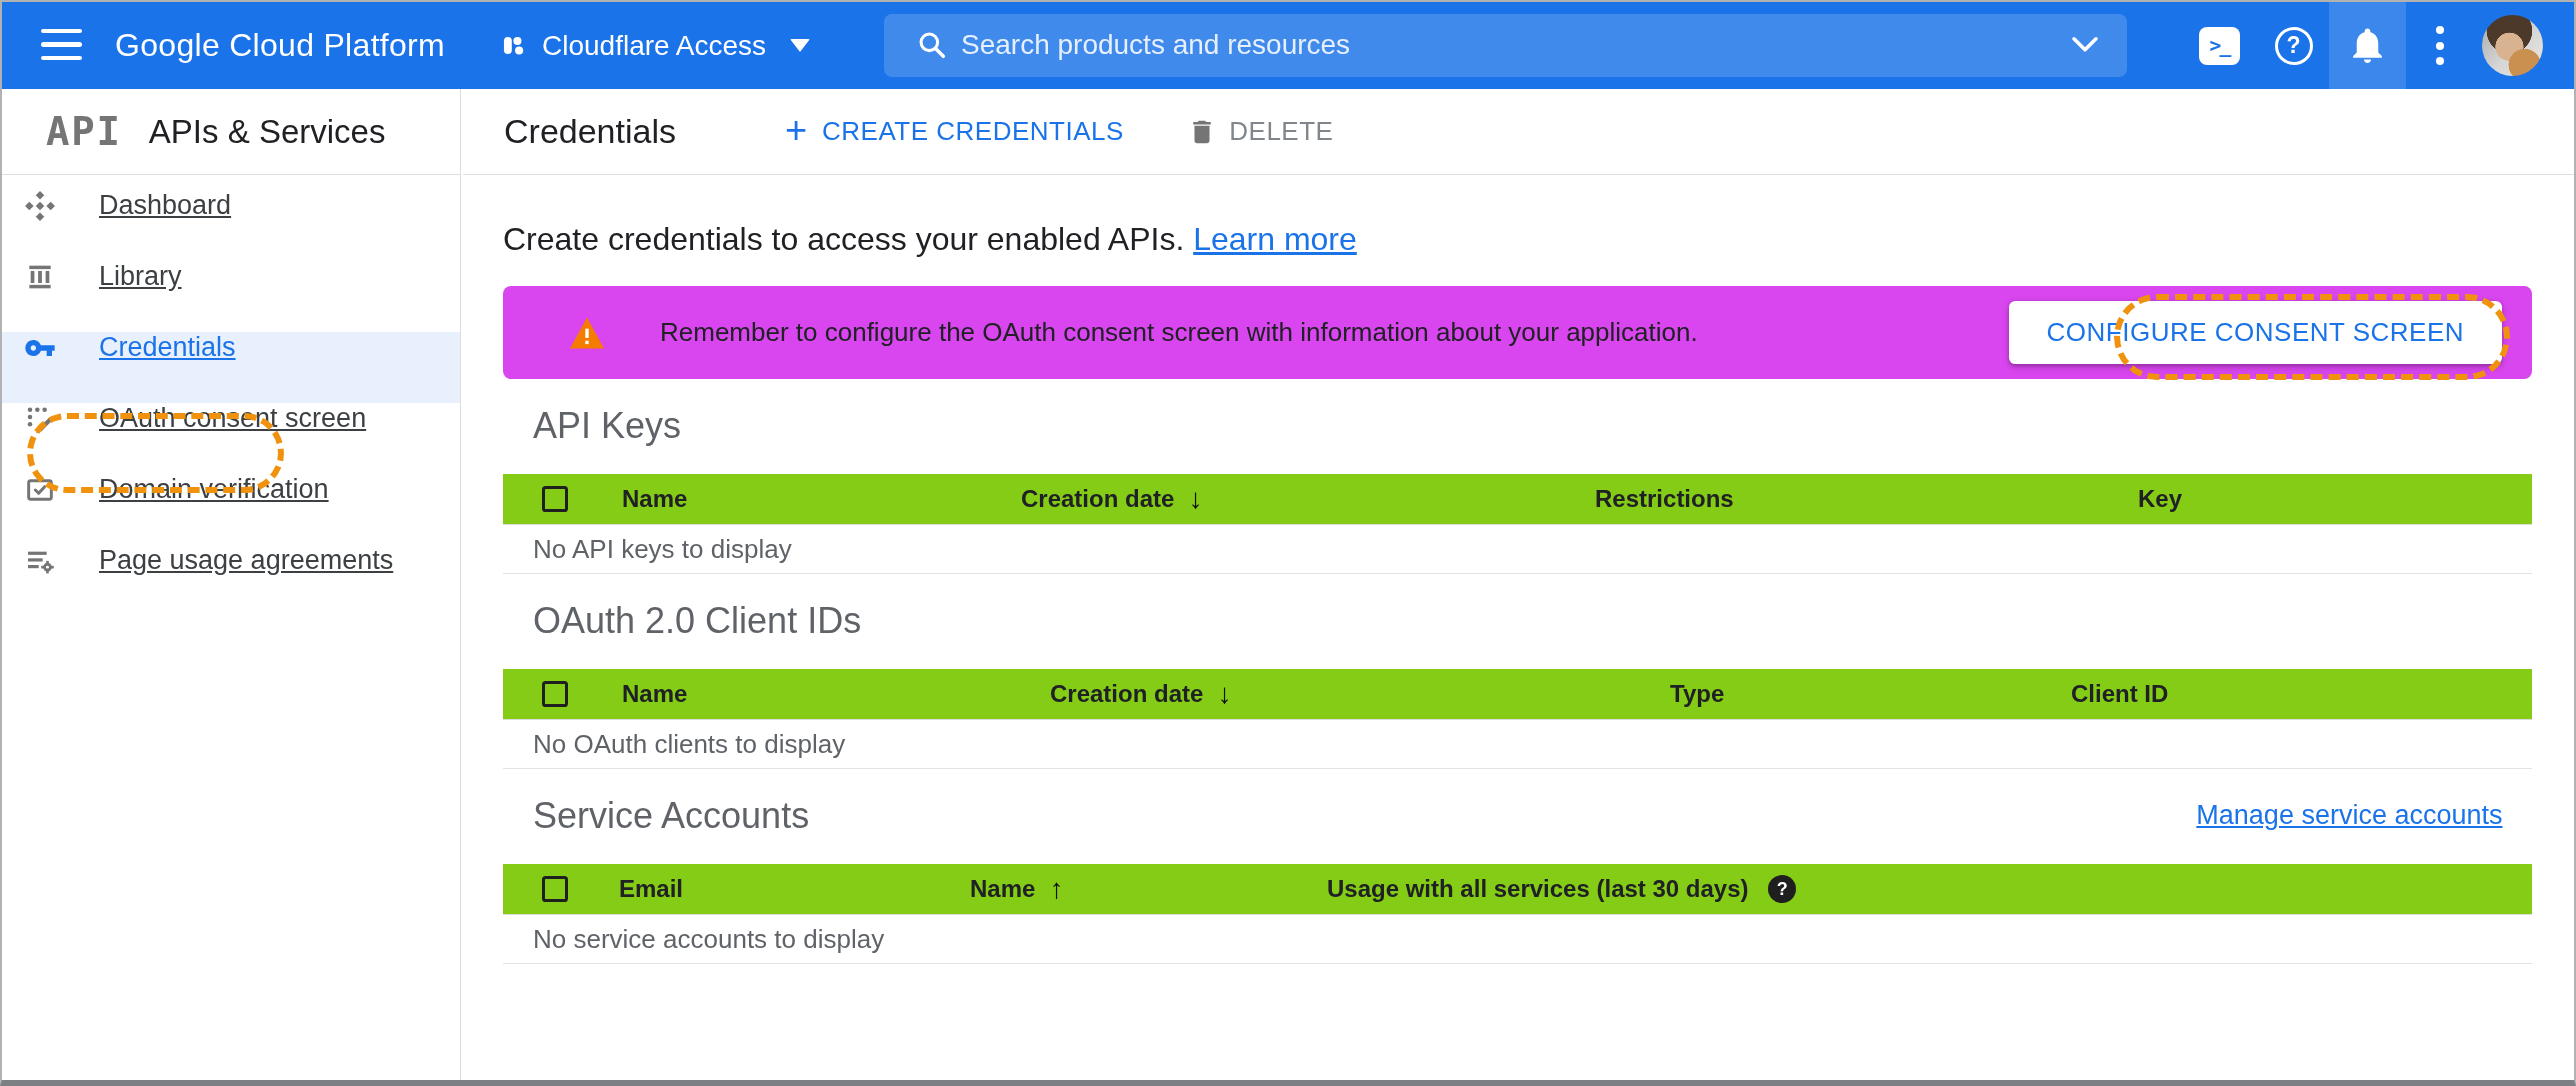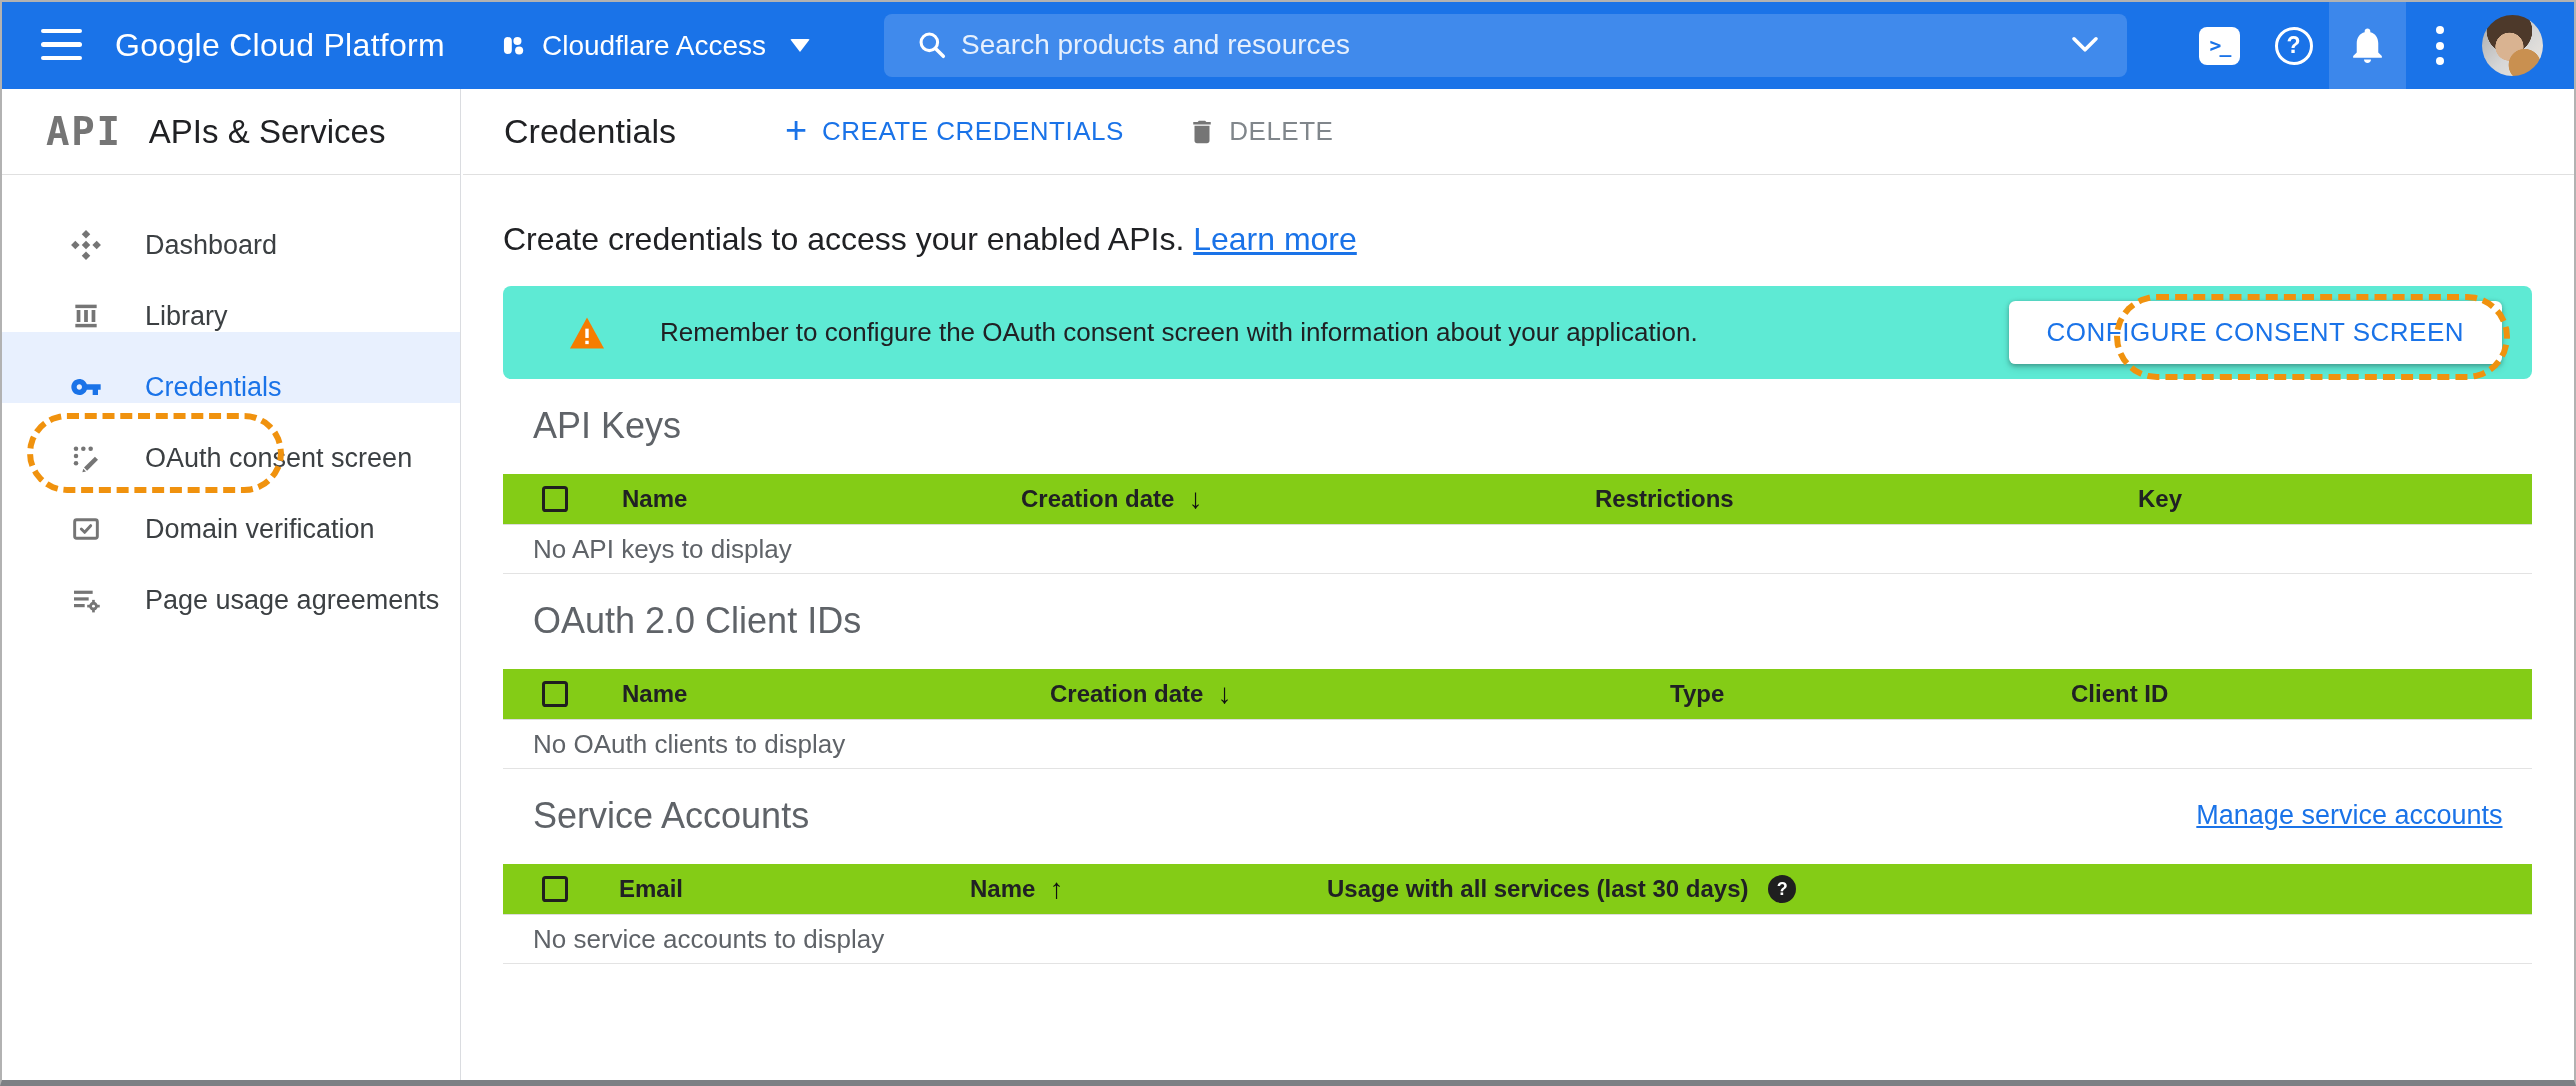--- a/index.html
+++ b/index.html
@@ -72,42 +72,42 @@
 
   
   .sidebar { position: absolute; left: 0; top: 87px; bottom: 0; width: 459px;
     background: #fff; border-right: 1.8px solid #dadce0; }
   .sidebar-head { height: 86px; border-bottom: 1.8px solid #e0e0e0;
     display: flex; align-items: center; padding-left: 44px; }
   .api-logo { font-family: "DejaVu Sans Mono", monospace; font-weight: bold;
     font-size: 39px; color: #757575; letter-spacing: 1.8px; }
   .sidebar-title { margin-left: 27px; font-size: 33px; color: #202124; }
   .sidebar-nav { padding-top: 15px; position: relative; }
-  .nav-item { height: 71px; display: flex; align-items: flex-end; padding-left: 68px;
-    font-size: 27px; color: #3c4043; cursor: pointer; position: relative; }
+  .nav-item { height: 71px; display: flex; align-items: flex-start; padding-left: 22px;
+    font-size: 27px; color: #3c4043; cursor: pointer; position: relative; text-decoration: underline; }
   .nav-item .nicon { width: 32px; height: 32px; margin-right: 43px; display: flex; align-items: center; justify-content: center; }
   .nav-item.selected { background: #e8f0fe; color: #1a73e8; }
   .annotation-pill { position: absolute; left: 25px; top: 238px; width: 257px; height: 80px;
     border: 6.3px dashed #f0920e; border-radius: 43px; pointer-events: none; }
 
   
   .main { position: absolute; left: 461px; top: 87px; right: 0; bottom: 0; background: #fff; }
   .topbar { height: 86px; border-bottom: 1.8px solid #e0e0e0; display: flex; align-items: center; padding-left: 41px; }
   .page-title { font-size: 34px; color: #202124; }
   .tb-btn { display: flex; align-items: center; font-size: 26px; font-weight: 500; letter-spacing: 0.5px; cursor: pointer; }
   .tb-create { margin-left: 109px; color: #1a73e8; }
   .tb-create .plus { font-size: 38px; font-weight: 400; margin-right: 14.3px; line-height: 1; position: relative; top: -1.8px; }
   .tb-delete { margin-left: 63px; color: #80868b; }
   .tb-delete svg { margin-right: 12.5px; }
 
   .content { padding: 0 42px 0 40px; }
   .intro { margin-top: 46px; font-size: 32px; color: #202124; }
   .intro a { color: #1a73e8; text-decoration: underline; cursor: pointer; }
 
-  .banner { margin-top: 28px; height: 93px; background: #5eead4; border-radius: 8px;
+  .banner { margin-top: 28px; height: 93px; background: #d946ef; border-radius: 8px;
     display: flex; align-items: center; position: relative; padding-left: 65px; }
   .banner-text { margin-left: 54px; font-size: 26px; color: #202124; }
   .banner-btn { position: absolute; right: 30px; top: 15px; height: 63px;
     background: #fff; border: none; border-radius: 6.3px; padding: 0 38px;
     color: #1a73e8; font-size: 26px; font-weight: 500; letter-spacing: 0.5px;
     font-family: inherit;
     box-shadow: 0 1.8px 4.5px rgba(0,0,0,0.25), 0 3.6px 9px rgba(0,0,0,0.12);
     cursor: pointer; }
   .banner-annotation { position: absolute; right: 22px; top: 8px; width: 396px; height: 86px;
     border: 6.3px dashed #f0920e; border-radius: 45px; pointer-events: none; }

